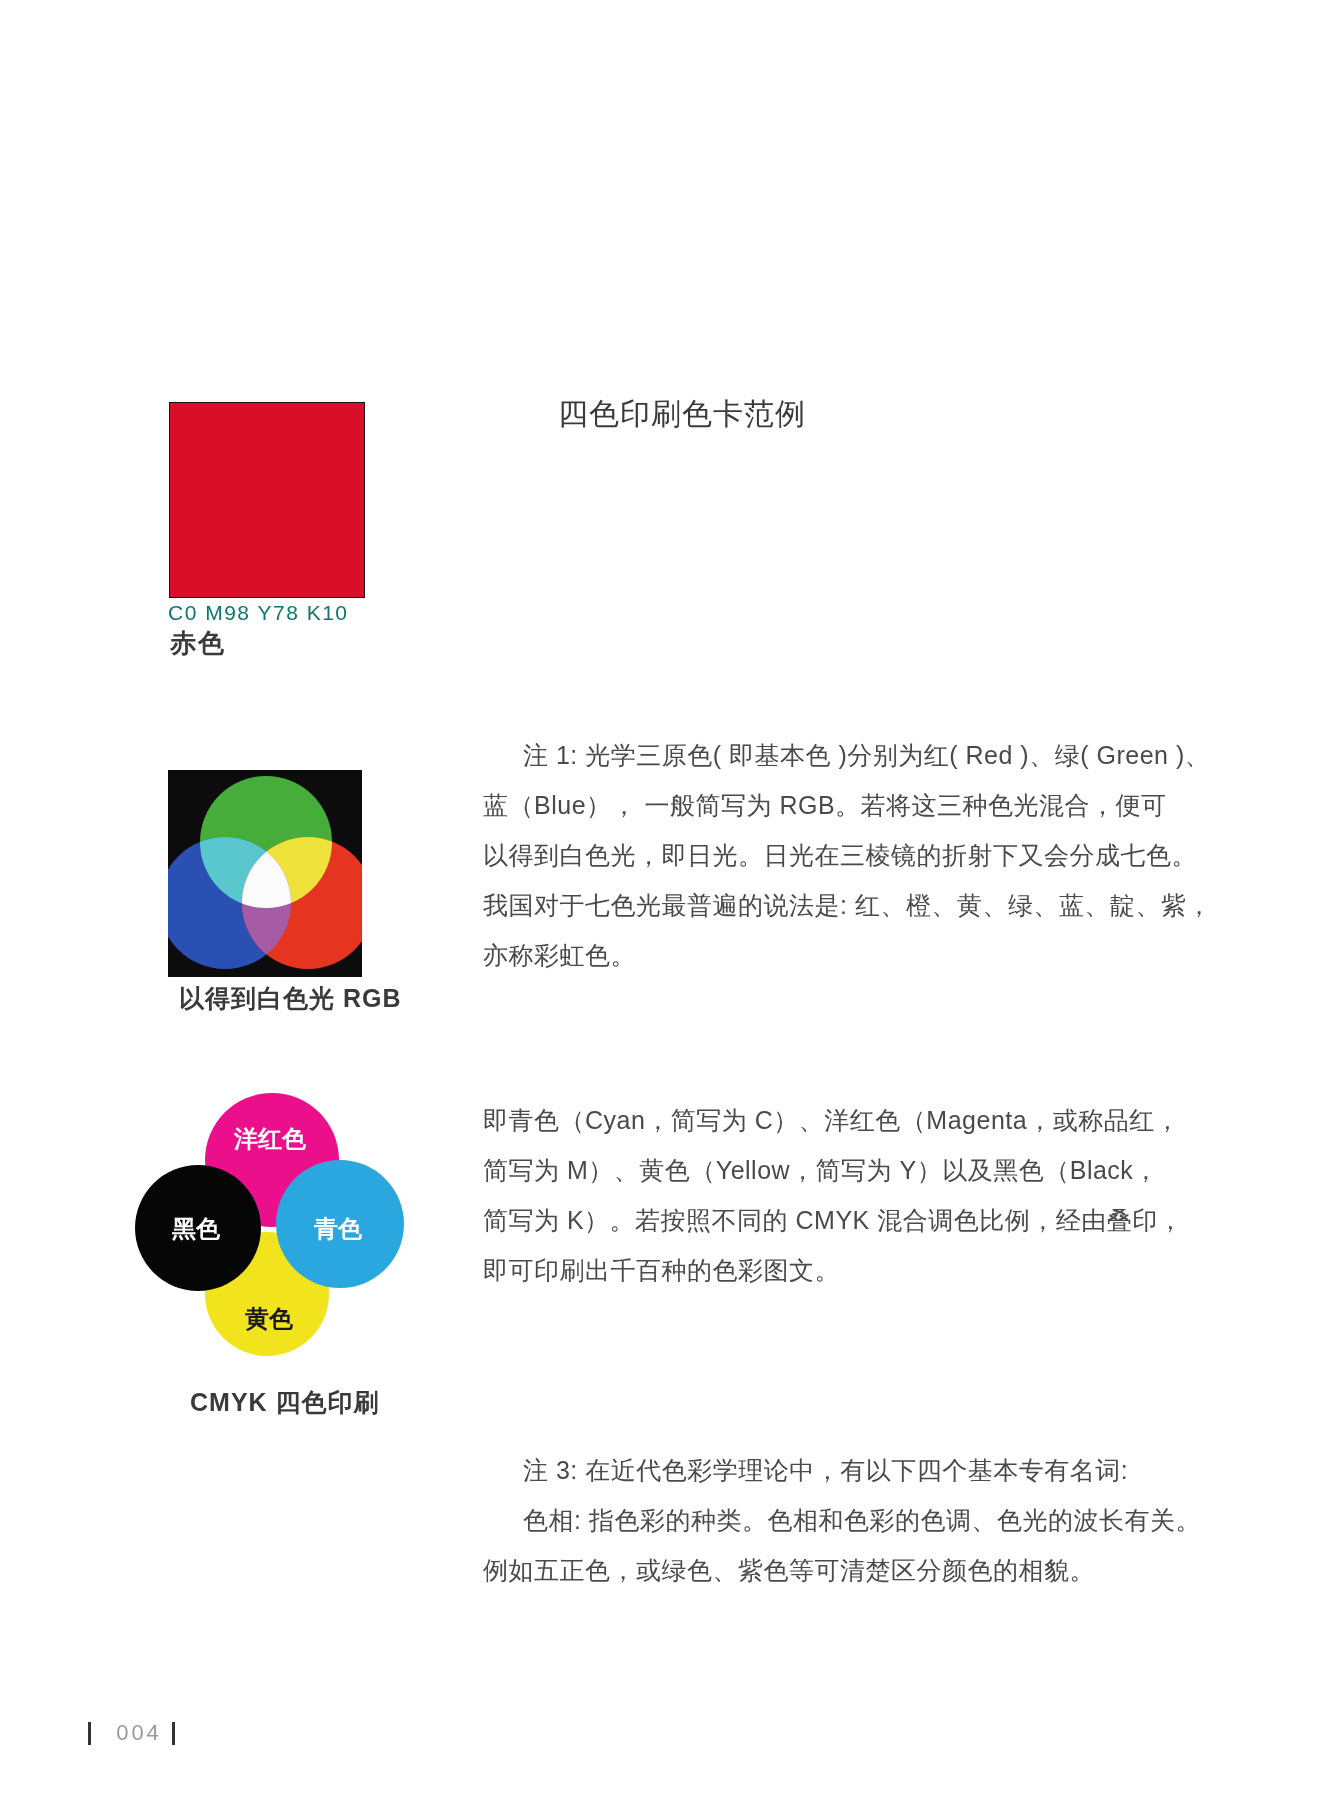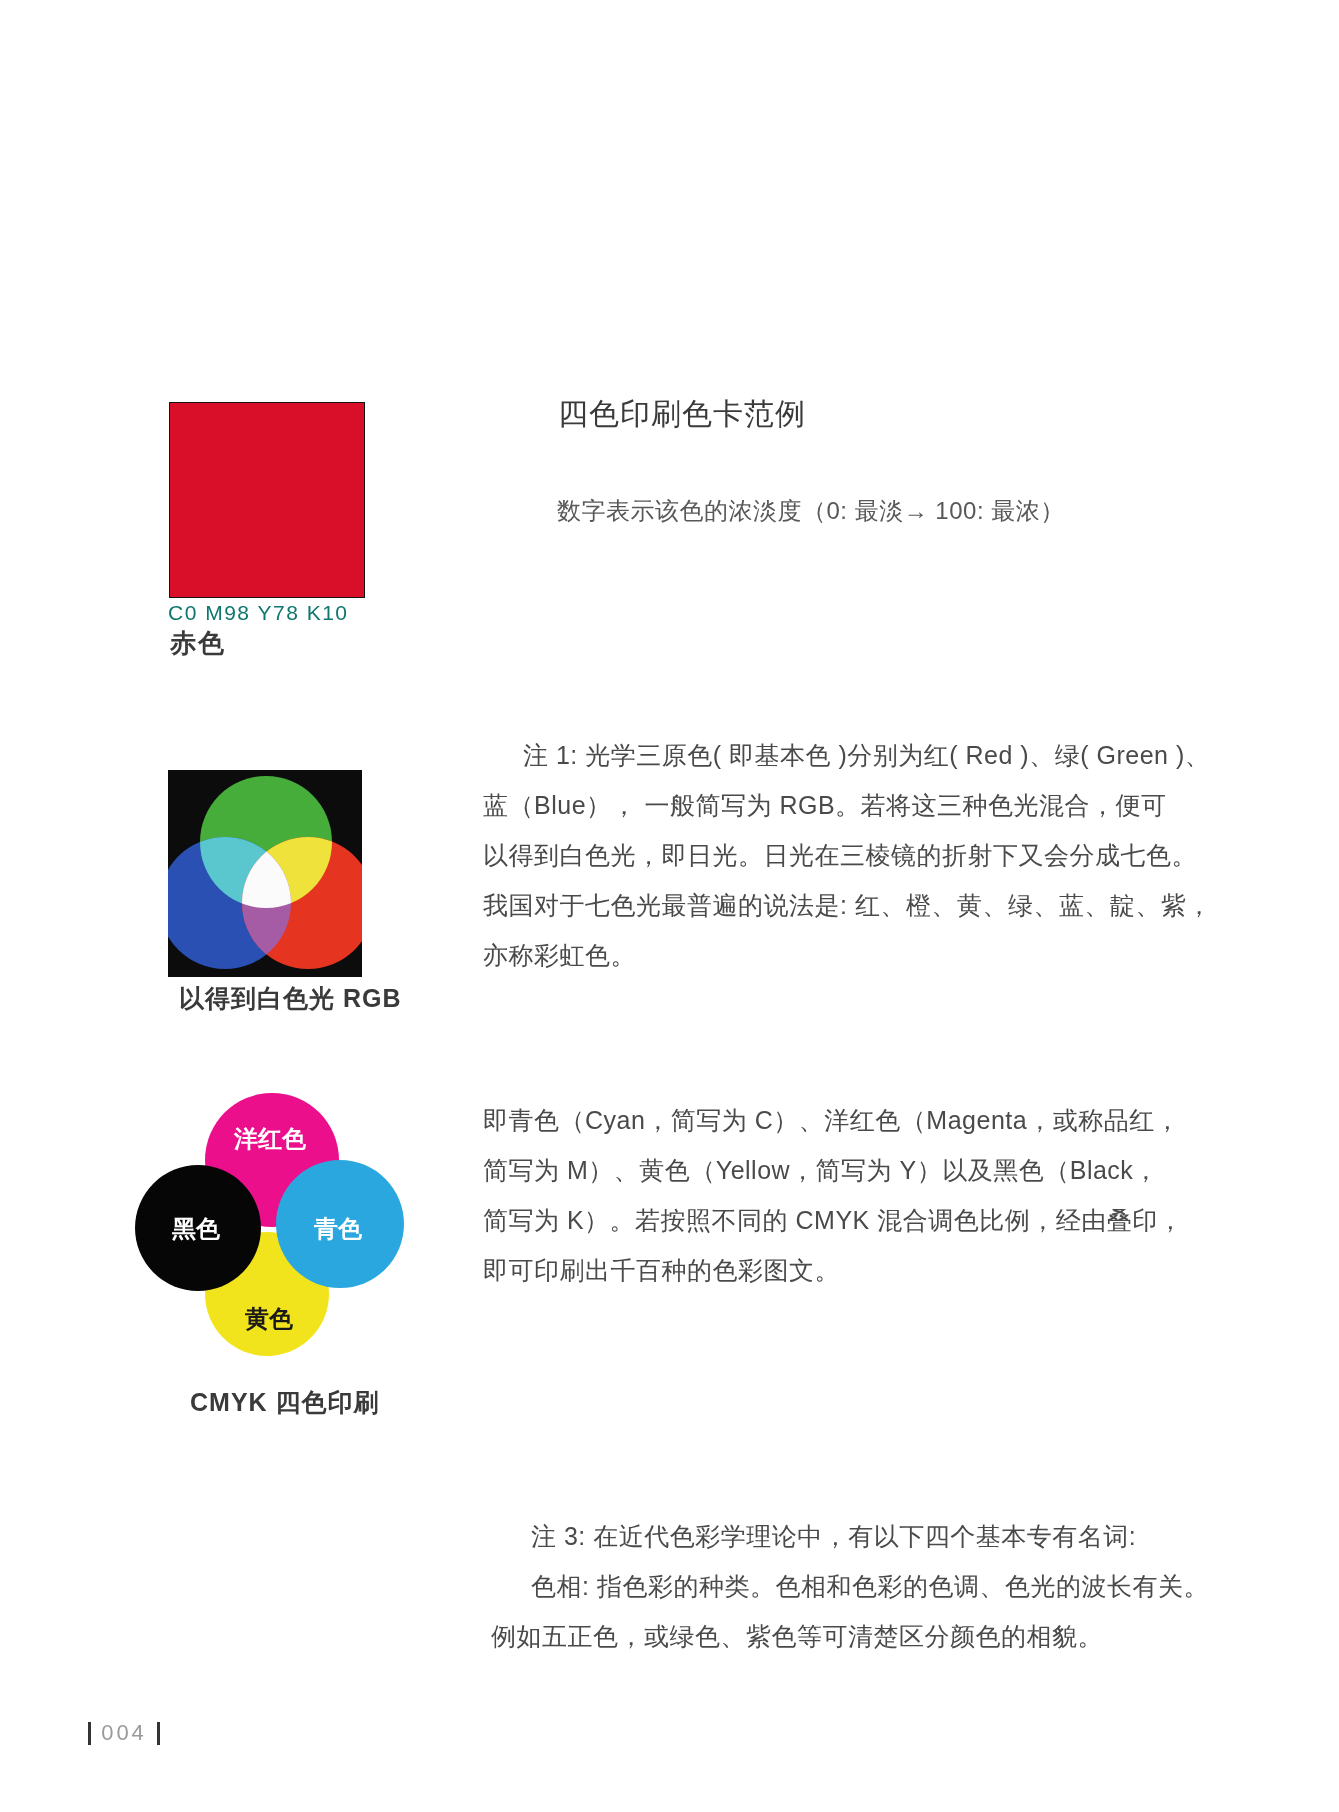--- a/index.html
+++ b/index.html
@@ -60,41 +60,40 @@
   
   .note{
     left:483px;width:730px;
     font-size:25px;color:#4A4A4A;
     letter-spacing:.5px;
   }
   .note-line{height:50px;line-height:50px;white-space:nowrap;}
   .note-line.indent{padding-left:40px;}
   .note-1{top:730px;}
   .note-2{top:1095px;}
-  .note-3{top:1511px;margin-left:8px;}
+  .note-3{top:1445px;}
 
   
   .footer{left:88px;top:1720px;height:26px;display:flex;align-items:center;}
   .footer-bar{width:3px;height:23px;background:#333333;}
   .footer-num{
     width:66px;text-align:center;
-    font-size:22px;color:#9A9A9A;letter-spacing:3px;
+    font-size:22px;color:#9A9A9A;letter-spacing:3px;padding-left:15px;
   }
 </style>
 </head>
 <body>
 
 <div class="page">
 
   <div class="abs swatch-square" style="background-color: rgb(217, 14, 40);"></div>
   <div class="abs swatch-cmyk">C0 M98 Y78 K10</div>
   <div class="abs swatch-name">赤色</div>
 
   <div class="abs hdr-title">四色印刷色卡范例</div>
-  <div class="abs hdr-sub2">数字表示该色的浓淡度（0: 最淡→ 100: 最浓）</div>
 
   <div class="abs rgb-figure">
     <svg width="194" height="207" viewBox="0 0 194 207">
       <defs>
         <clipPath id="clip-green">
             <circle cx="98" cy="72" r="66"></circle>
           </clipPath>
         <clipPath id="clip-blue">
             <circle cx="57" cy="133" r="66"></circle>
           </clipPath>

